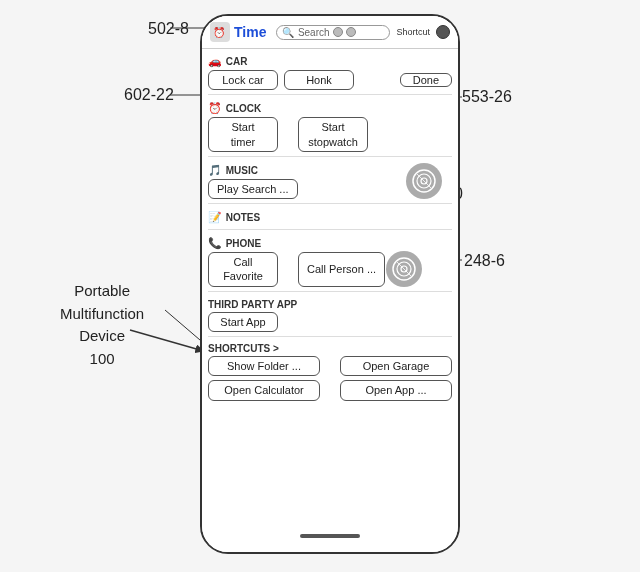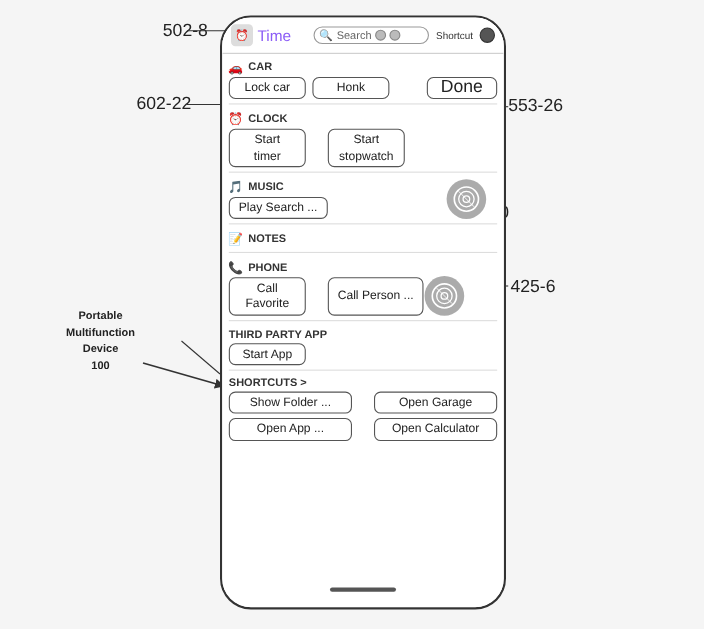--- a/index.html
+++ b/index.html
@@ -100,23 +100,23 @@
       background: #ddd;
       border-radius: 4px;
       display: flex;
       align-items: center;
       justify-content: center;
       font-size: 10px;
     }
 
     .header-title {
       font-size: 14px;
-      font-weight: normal;
-      color: #8b5cf6;
-      margin-right: 16px;
+      font-weight: bold;
+      color: #1d4ed8;
+      margin-right: 6px;
     }
 
     .search-bar {
       display: flex;
       align-items: center;
       border: 1px solid #999;
       border-radius: 10px;
       padding: 1px 5px;
       gap: 3px;
       flex: 1;
@@ -200,21 +200,21 @@
 
     .action-btn.wide {
       flex: 1;
     }
 
     .done-btn {
       border: 1.5px solid #555;
       border-radius: 6px;
       background: #fff;
       padding: 0 12px;
-      font-size: 16px;
+      font-size: 11px;
       color: #222;
       cursor: pointer;
       float: right;
     }
 
     .car-row {
       display: flex;
       align-items: center;
       margin-bottom: 4px;
     }
@@ -295,25 +295,25 @@
 
     <line x1="395" y1="330" x2="415" y2="330" stroke="#333" stroke-width="1"></line>
 
     <line x1="345" y1="390" x2="365" y2="375" stroke="#333" stroke-width="1"></line>
   </svg>
 
   <div class="annotation" style="left:124px; top:86px;">602-22</div>
   <div class="annotation" style="left:462px; top:88px;">553-26</div>
   <div class="annotation" style="left:406px; top:145px;">553-32</div>
   <div class="annotation" style="left:413px; top:185px;">553-30</div>
-  <div class="annotation" style="left:464px; top:252px;">425-6</div>
+  <div class="annotation" style="left:464px; top:252px;">248-6</div>
   <div class="annotation" style="left:400px; top:322px;">501-29</div>
   <div class="annotation" style="left:330px; top:385px;">553-21</div>
 
-  <div style="position:absolute; left:60px; top:280px; font-size:10px; color:#222; font-weight:bold; text-align:center; line-height:1.5;">
+  <div style="position:absolute; left:60px; top:280px; font-size:15px; color:#222; font-weight:normal; text-align:center; line-height:1.5;">
     Portable<br>Multifunction<br>Device<br>100
   </div>
 
   <svg style="position:absolute;left:0;top:0;width:640px;height:572px;pointer-events:none;">
     <line x1="130" y1="330" x2="200" y2="350" stroke="#333" stroke-width="1.5" marker-end="url(#arrow)"></line>
     <defs>
       <marker id="arrow" markerWidth="6" markerHeight="6" refX="3" refY="3" orient="auto">
         <path d="M0,0 L0,6 L6,3 z" fill="#333"></path>
       </marker>
     </defs>
@@ -425,22 +425,22 @@
         </div>
 
         <hr class="divider-line">
 
         <div class="shortcuts-link">SHORTCUTS &gt;</div>
         <div class="btn-row">
           <button class="action-btn wide">Show Folder ...</button>
           <button class="action-btn wide">Open Garage</button>
         </div>
         <div class="btn-row">
+          <button class="action-btn wide">Open Calculator</button>
           <button class="action-btn wide">Open App ...</button>
-          <button class="action-btn wide">Open Calculator</button>
         </div>
 
       </div>
 
       <div class="phone-speaker"></div>
 
     </div>
   </div>
 
 </div>

